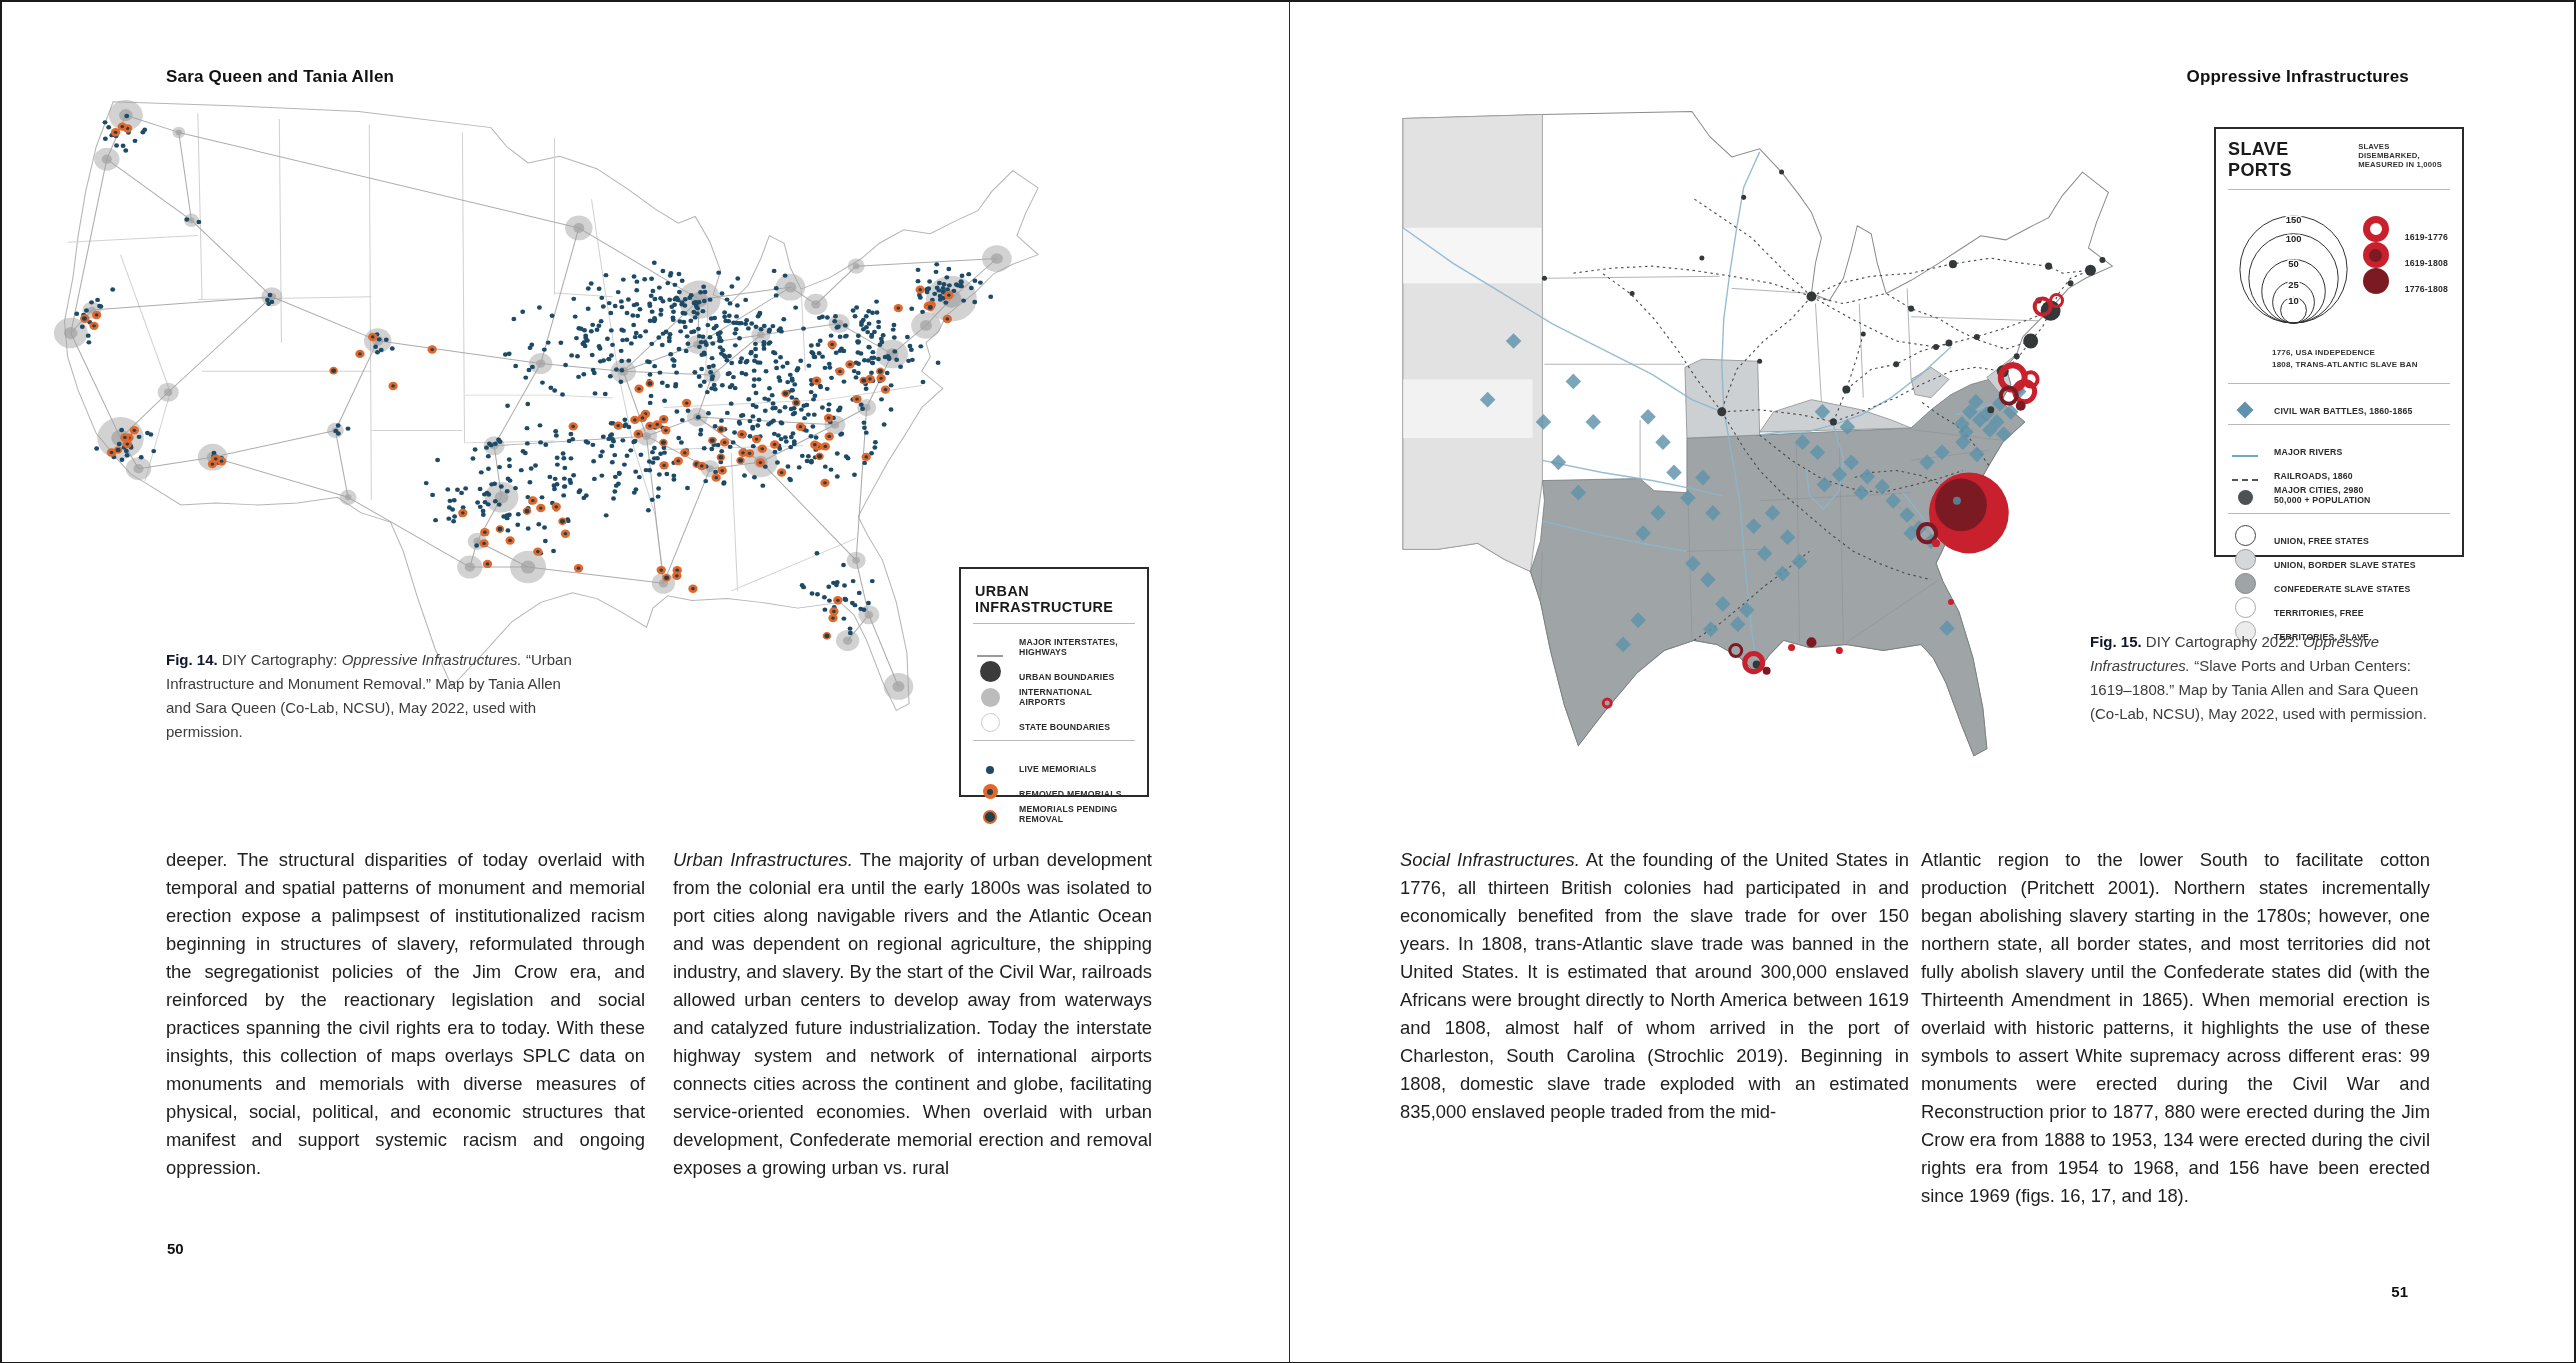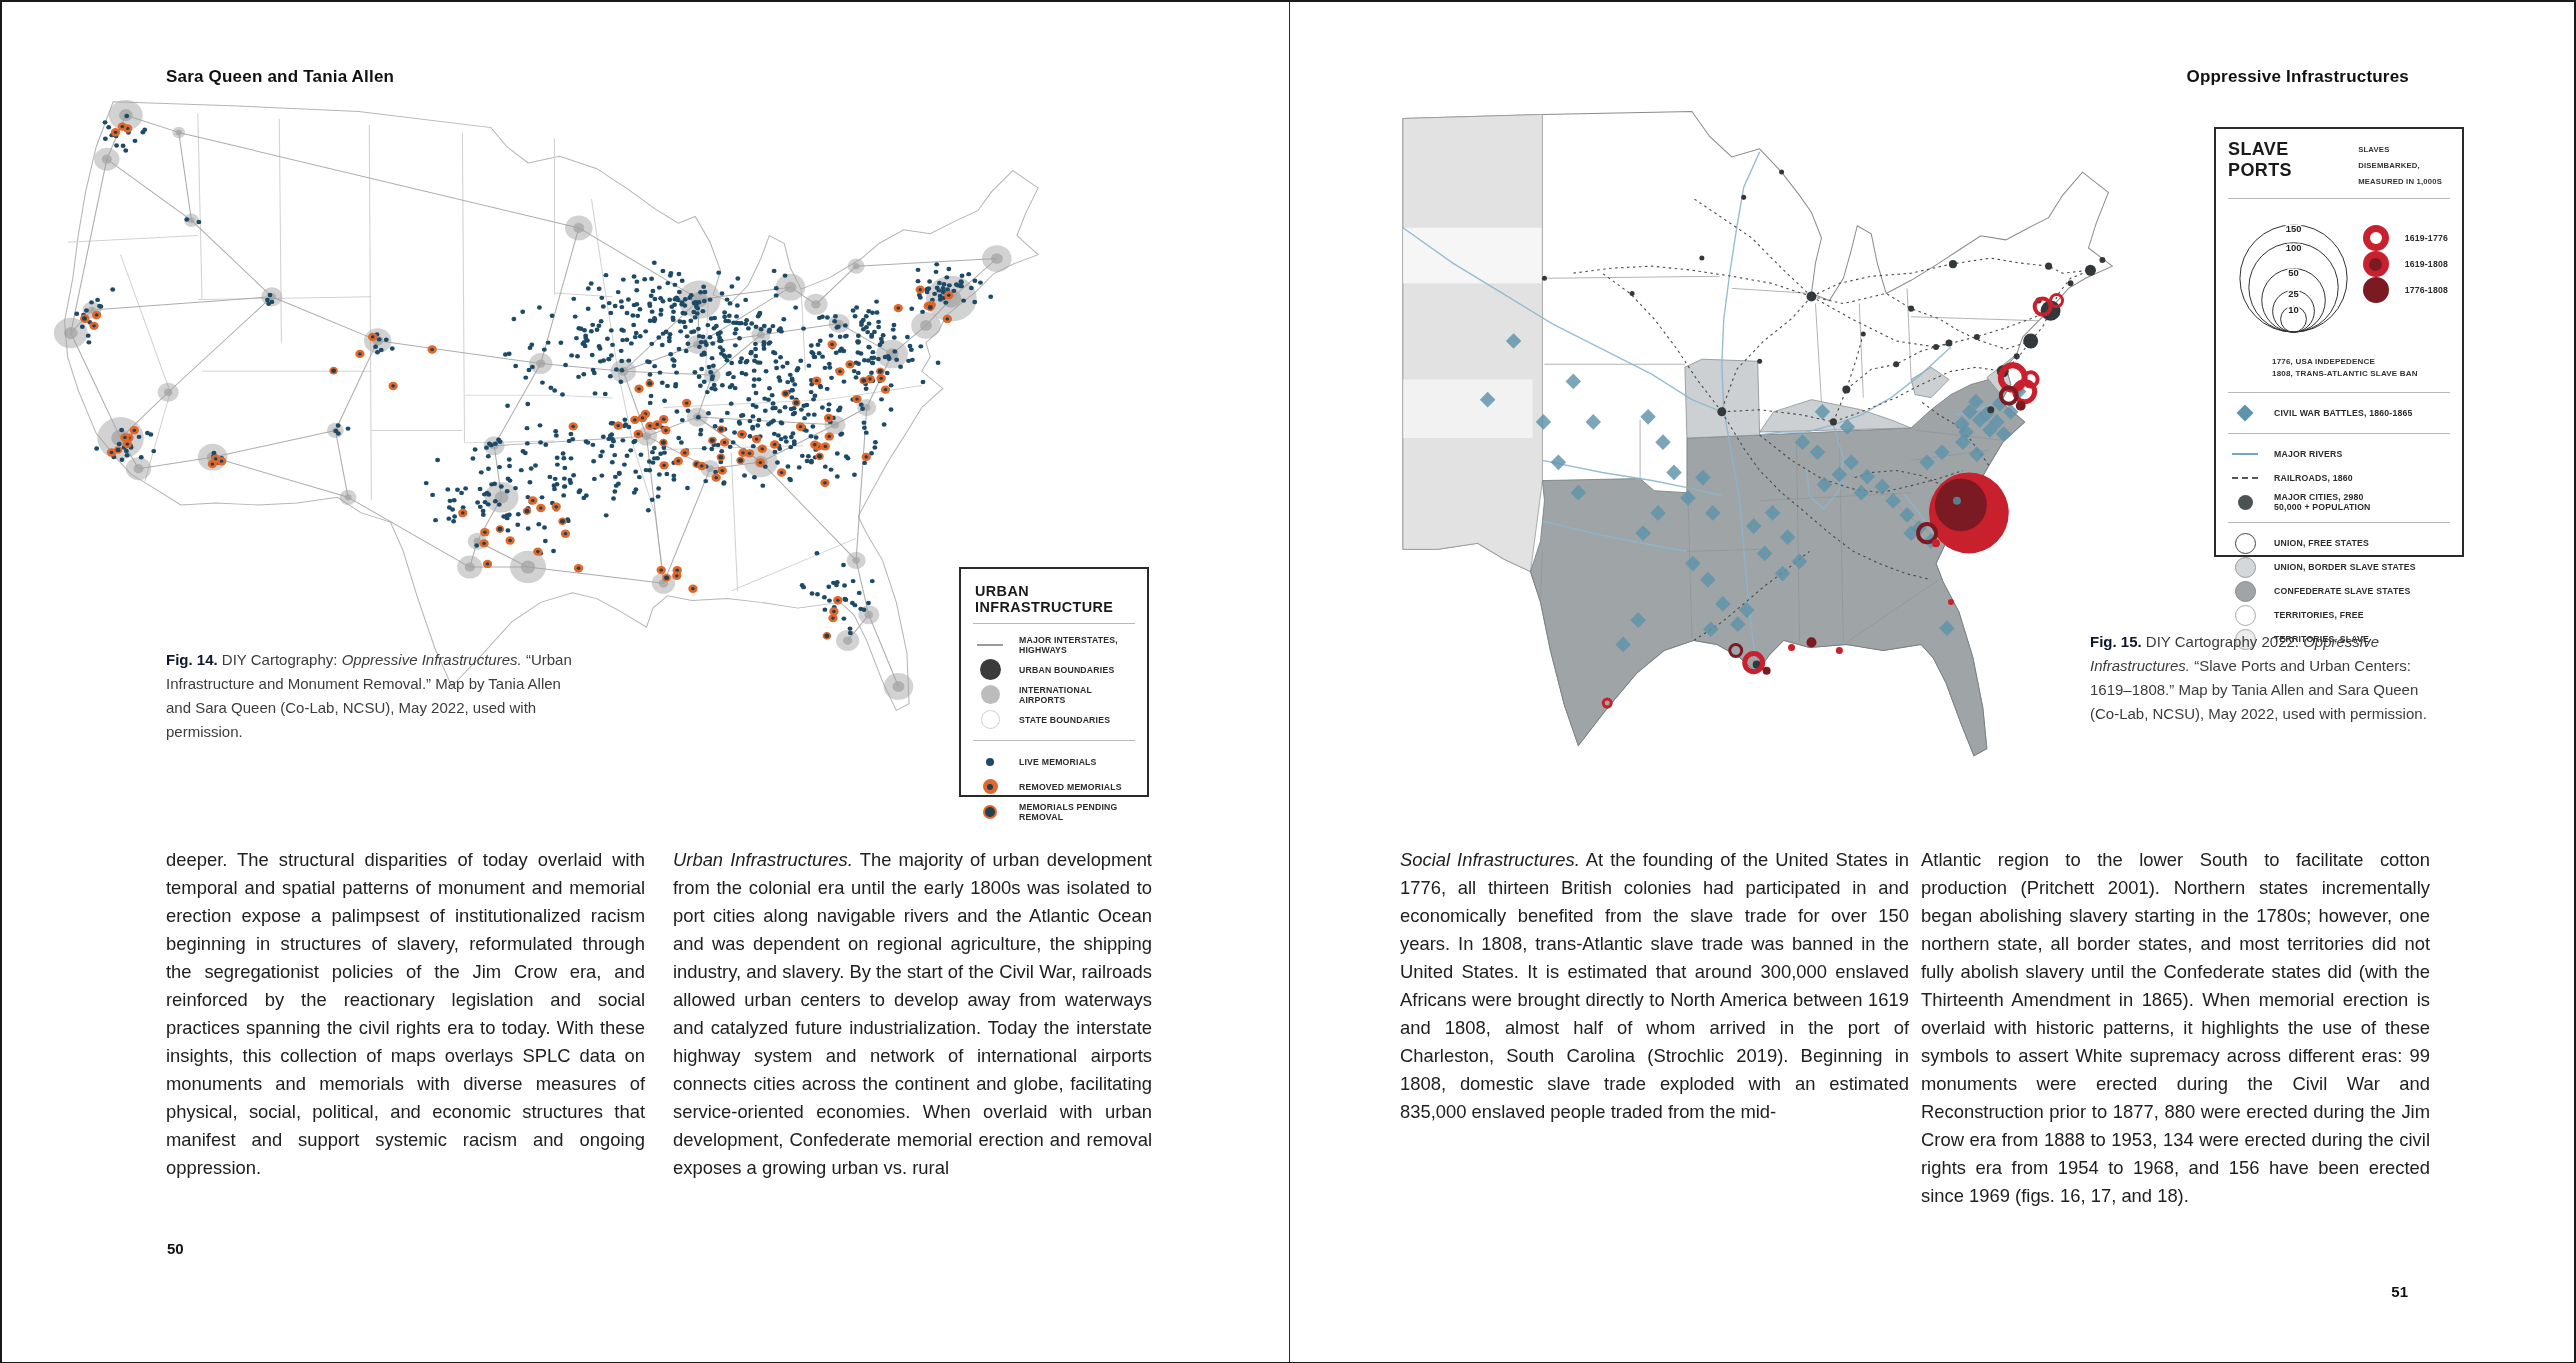--- a/index.html
+++ b/index.html
@@ -17,34 +17,34 @@
     text-align:justify;color:#202020;}
   .col p{margin:0 0 28px 0;}
   .it{font-style:italic;}
   
   .caption{position:absolute;font-size:15px;line-height:24px;color:#3c3c3c;}
   .cap-label{font-weight:bold;color:#0f172a;}
   
   .legend{position:absolute;background:#fff;border:2px solid #2a2a2a;box-sizing:border-box;}
   .legend-title{font-weight:bold;color:#1a1a1a;letter-spacing:0.4px;}
   .lg-hr{border:0;border-top:1px solid #b9b9b9;margin:8px 0;}
-  .lg-row{display:flex;align-items:center;gap:12px;}
+  .lg-row{display:flex;align-items:flex-end;gap:12px;}
   .lg-label{font-size:8.7px;font-weight:bold;letter-spacing:0.2px;color:#2b2b2b;}
   .sym{flex:0 0 34px;display:flex;align-items:center;justify-content:center;}
   .dot{border-radius:50%;display:inline-block;}
   .diamond{display:inline-block;transform:rotate(45deg);}
   
   .legend-urban{left:957px;top:565px;width:190px;height:230px;padding:12px 12px;}
   .legend-urban .legend-title{font-size:14.4px;margin:2px 0 0 2px;}
   .legend-urban .lg-row{min-height:25px;}
   
   .legend-ports{left:2212px;top:125px;width:250px;height:430px;padding:10px 12px;}
   .legend-ports .legend-title{font-size:18px;}
   .lp-head{display:flex;gap:5px;align-items:flex-start;}
-  .lp-sub{font-size:7.7px;font-weight:bold;color:#333;letter-spacing:0.2px;line-height:16px;margin-top:3px;}
+  .lp-sub{font-size:7.7px;font-weight:bold;color:#333;letter-spacing:0.2px;line-height:9px;margin-top:3px;}
   .lp-diagram{position:relative;height:147px;}
   .lp-swatches{position:absolute;right:2px;top:18px;}
   .lp-swatches .lg-row{min-height:34px;}
   .lp-notes{font-size:8px;font-weight:bold;color:#333;letter-spacing:0.2px;line-height:12px;margin:2px 0 12px 44px;}
   .legend-ports .lg-row{min-height:24px;}
   .ring{border-radius:50%;display:inline-block;box-sizing:border-box;background:#fff;}
 </style>
 </head>
 <body>
 

